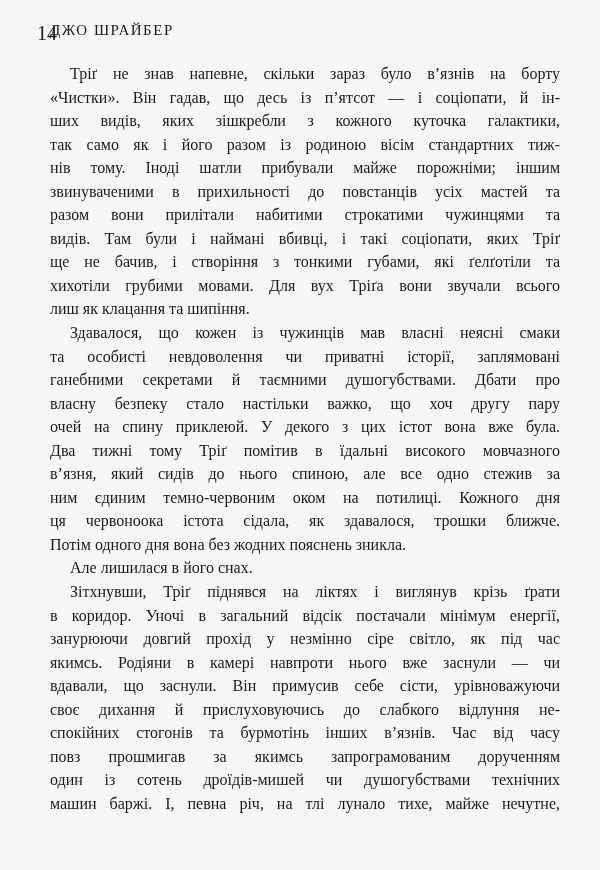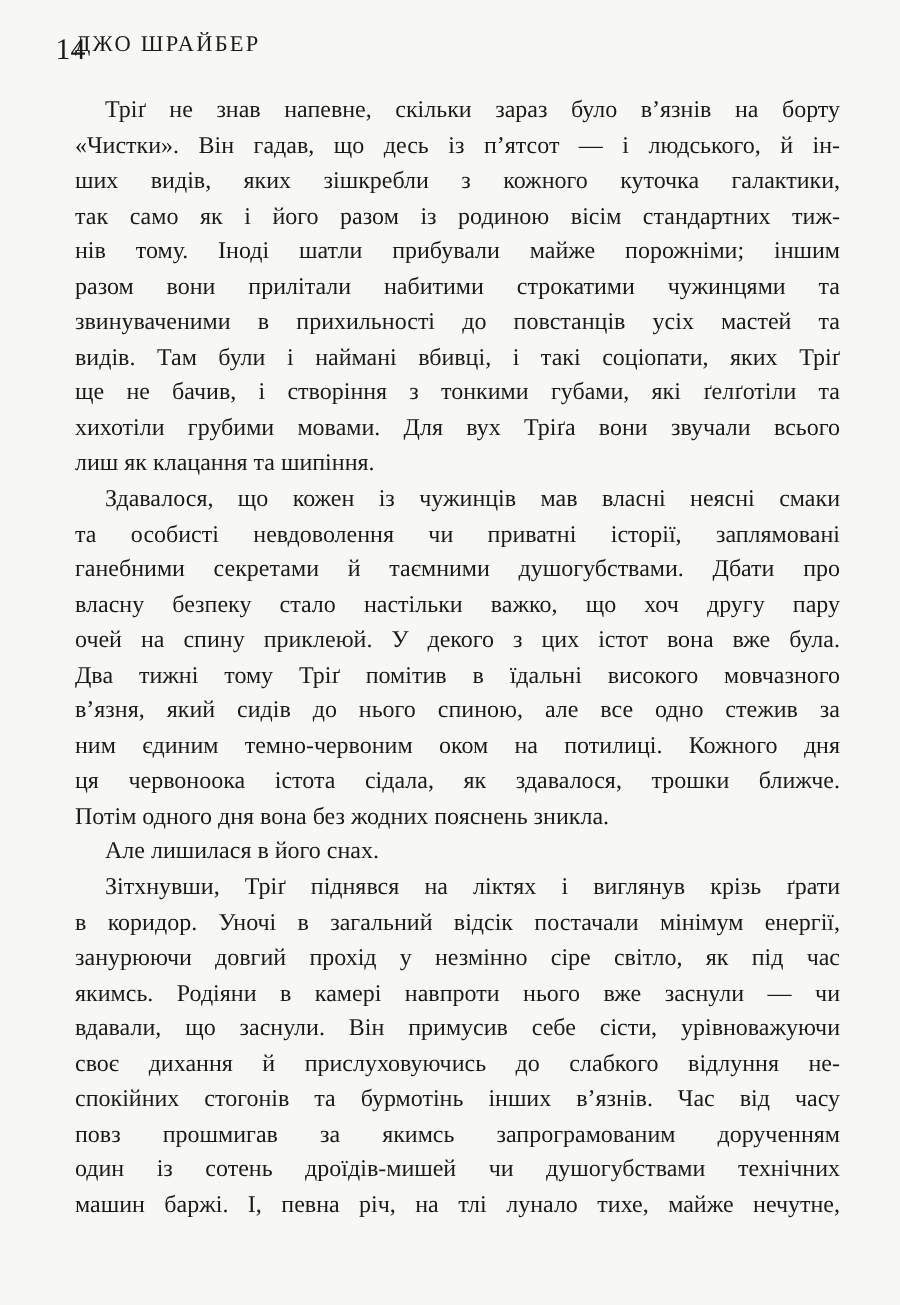--- a/index.html
+++ b/index.html
@@ -34,26 +34,26 @@
 
 <div class="page">
   <div class="running-head">
     <span class="page-number">14</span>
     <span class="header-title">ДЖО ШРАЙБЕР</span>
   </div>
 
   <div class="body-text">
 
     <span class="line indent">Тріґ не знав напевне, скільки зараз було в’язнів на борту</span>
-    <span class="line">«Чистки». Він гадав, що десь із п’ятсот — і людського, й ін-</span>
+    <span class="line">«Чистки». Він гадав, що десь із п’ятсот — і соціопати, й ін-</span>
     <span class="line">ших видів, яких зішкребли з кожного куточка галактики,</span>
     <span class="line">так само як і його разом із родиною вісім стандартних тиж-</span>
     <span class="line">нів тому. Іноді шатли прибували майже порожніми; іншим</span>
+    <span class="line">звинуваченими в прихильності до повстанців усіх мастей та</span>
     <span class="line">разом вони прилітали набитими строкатими чужинцями та</span>
-    <span class="line">звинуваченими в прихильності до повстанців усіх мастей та</span>
     <span class="line">видів. Там були і наймані вбивці, і такі соціопати, яких Тріґ</span>
     <span class="line">ще не бачив, і створіння з тонкими губами, які ґелґотіли та</span>
     <span class="line">хихотіли грубими мовами. Для вух Тріґа вони звучали всього</span>
     <span class="line last">лиш як клацання та шипіння.</span>
 
     <span class="line indent">Здавалося, що кожен із чужинців мав власні неясні смаки</span>
     <span class="line">та особисті невдоволення чи приватні історії, заплямовані</span>
     <span class="line">ганебними секретами й таємними душогубствами. Дбати про</span>
     <span class="line">власну безпеку стало настільки важко, що хоч другу пару</span>
     <span class="line">очей на спину приклеюй. У декого з цих істот вона вже була.</span>

